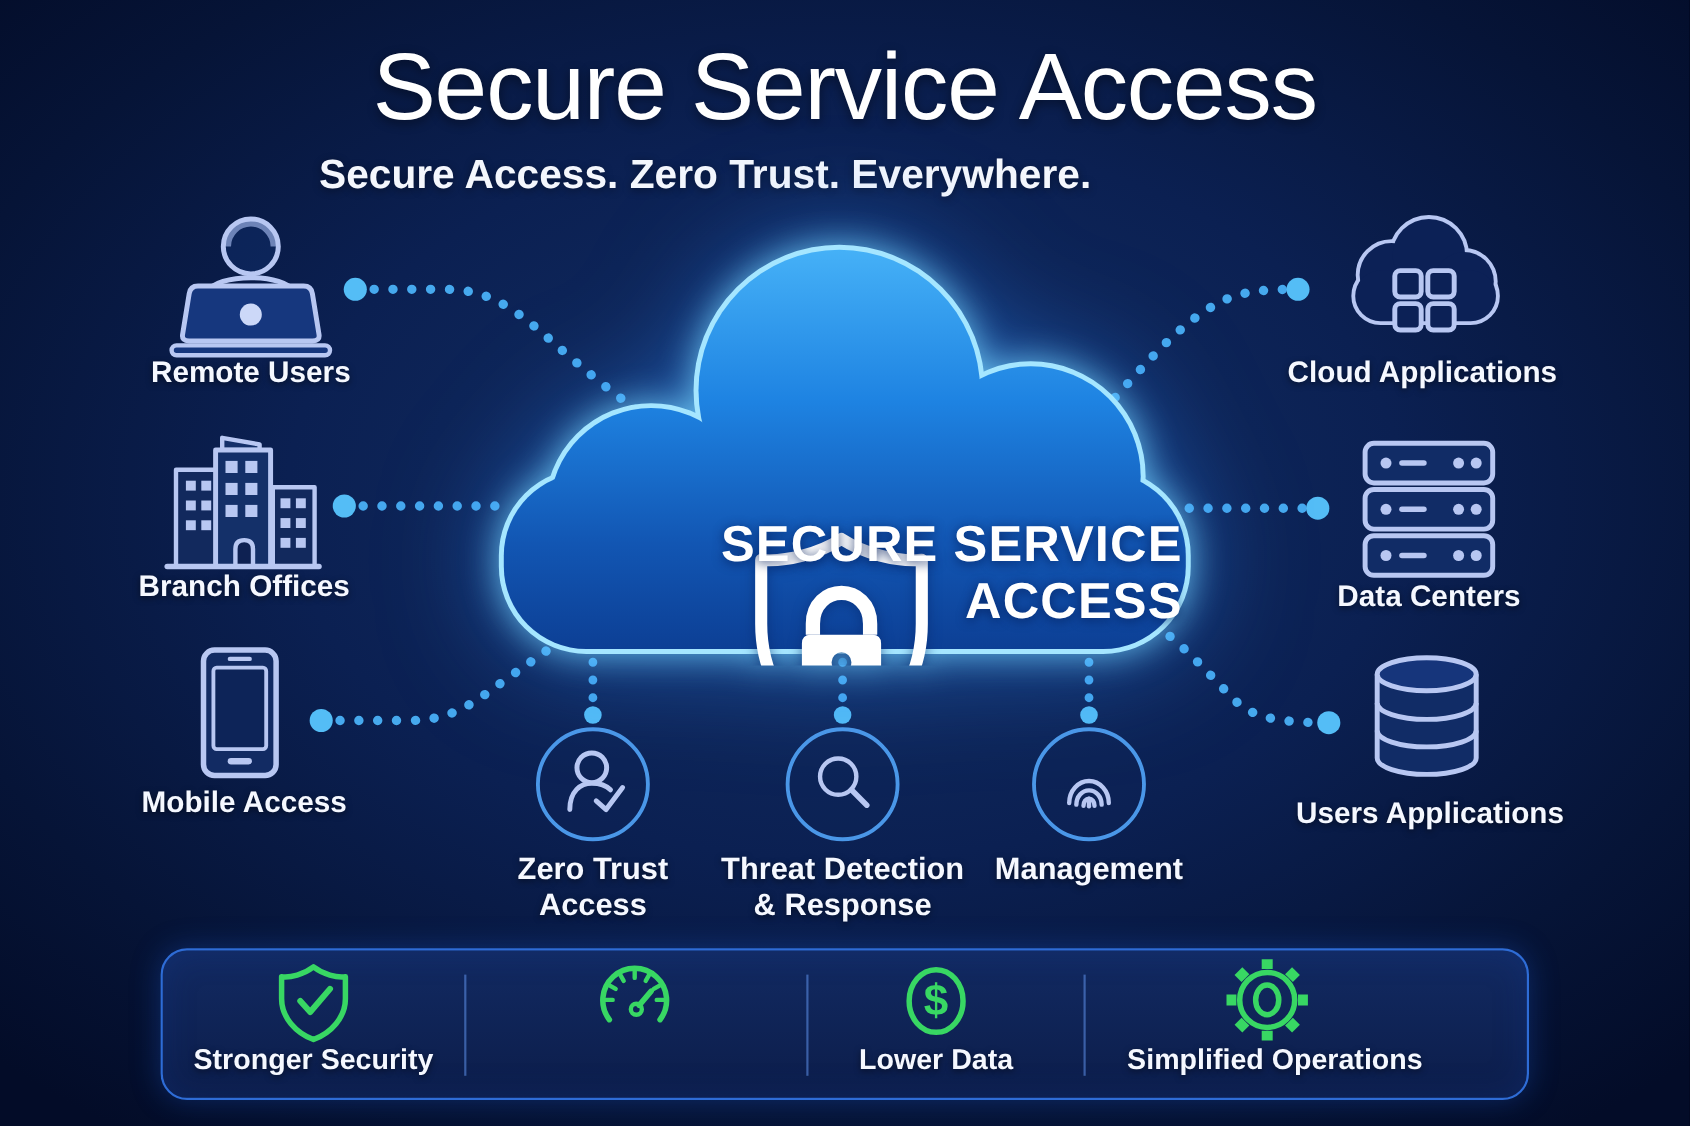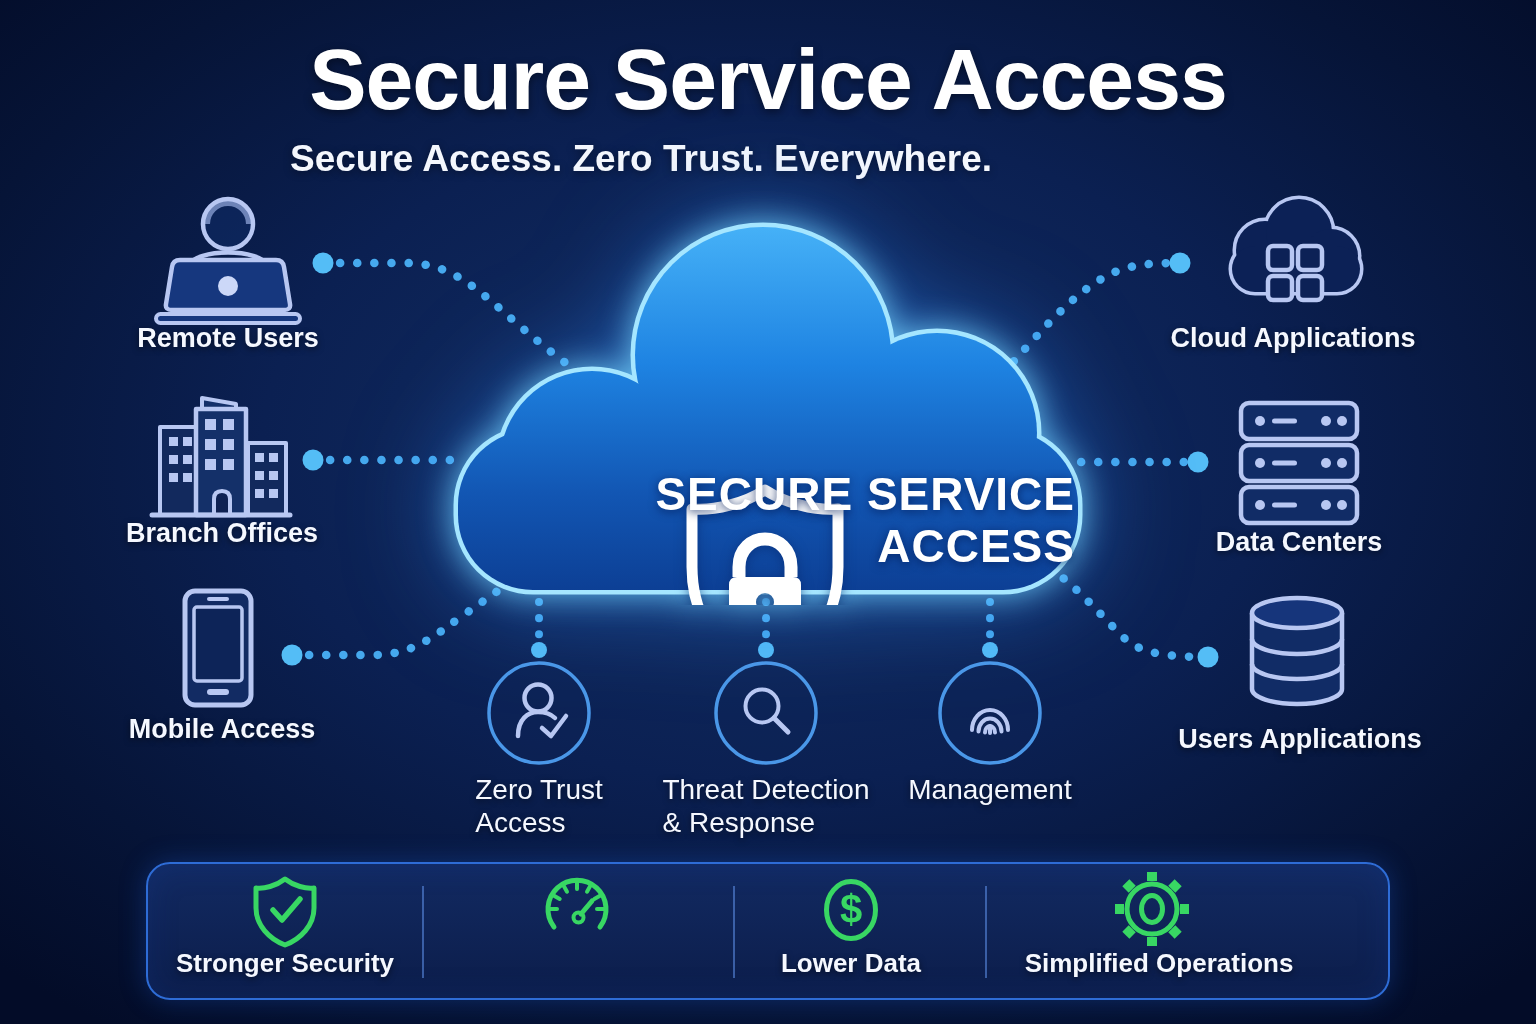--- a/index.html
+++ b/index.html
@@ -4,36 +4,36 @@
 <style>
   html,body{margin:0;padding:0;background:#02081e;}
   .stage{
     position:relative;width:1536px;height:1024px;overflow:hidden;
     font-family:"Liberation Sans",sans-serif;color:#fff;
     background:radial-gradient(ellipse 1100px 720px at 50% 44%, #133066 0%, #0b2052 46%, #061437 78%, #030c28 100%);
   }
   .abs{position:absolute;}
   .title{
     left:0;top:30px;width:1536px;text-align:center;
-    font-size:86px;font-weight:700;letter-spacing:-1px;
+    font-size:86px;font-weight:400;letter-spacing:-1px;
     text-shadow:0 3px 10px rgba(0,0,0,.45);
   }
   .subtitle{
     left:0;top:138px;width:1282px;text-align:center;
     font-size:37px;font-weight:600;color:#f4f7fd;
     text-shadow:0 2px 8px rgba(0,0,0,.4);
   }
   .side-label{
     transform:translateX(-50%);white-space:nowrap;
     font-size:27px;font-weight:600;color:#f5f8ff;
     text-shadow:0 2px 6px rgba(0,0,0,.5);
   }
   .cap-label{
-    transform:translateX(-50%);text-align:left;
-    font-size:28px;font-weight:400;line-height:33px;color:#f5f8ff;
+    transform:translateX(-50%);text-align:center;
+    font-size:28px;font-weight:700;line-height:33px;color:#f5f8ff;
     text-shadow:0 2px 6px rgba(0,0,0,.5);white-space:nowrap;
   }
   .icon-box{transform:translate(-50%,-50%);}
   .cloud-wrap{left:442px;top:205px;width:650px;height:400px;}
   .cloud-svg{filter:drop-shadow(0 0 16px rgba(120,215,255,.8)) drop-shadow(0 0 48px rgba(45,140,255,.5));}
   .cloud-label{
     left:455px;top:468px;width:620px;text-align:right;
     font-size:46px;font-weight:700;line-height:52px;letter-spacing:1px;
     text-shadow:0 2px 10px rgba(4,30,90,.8);
   }

